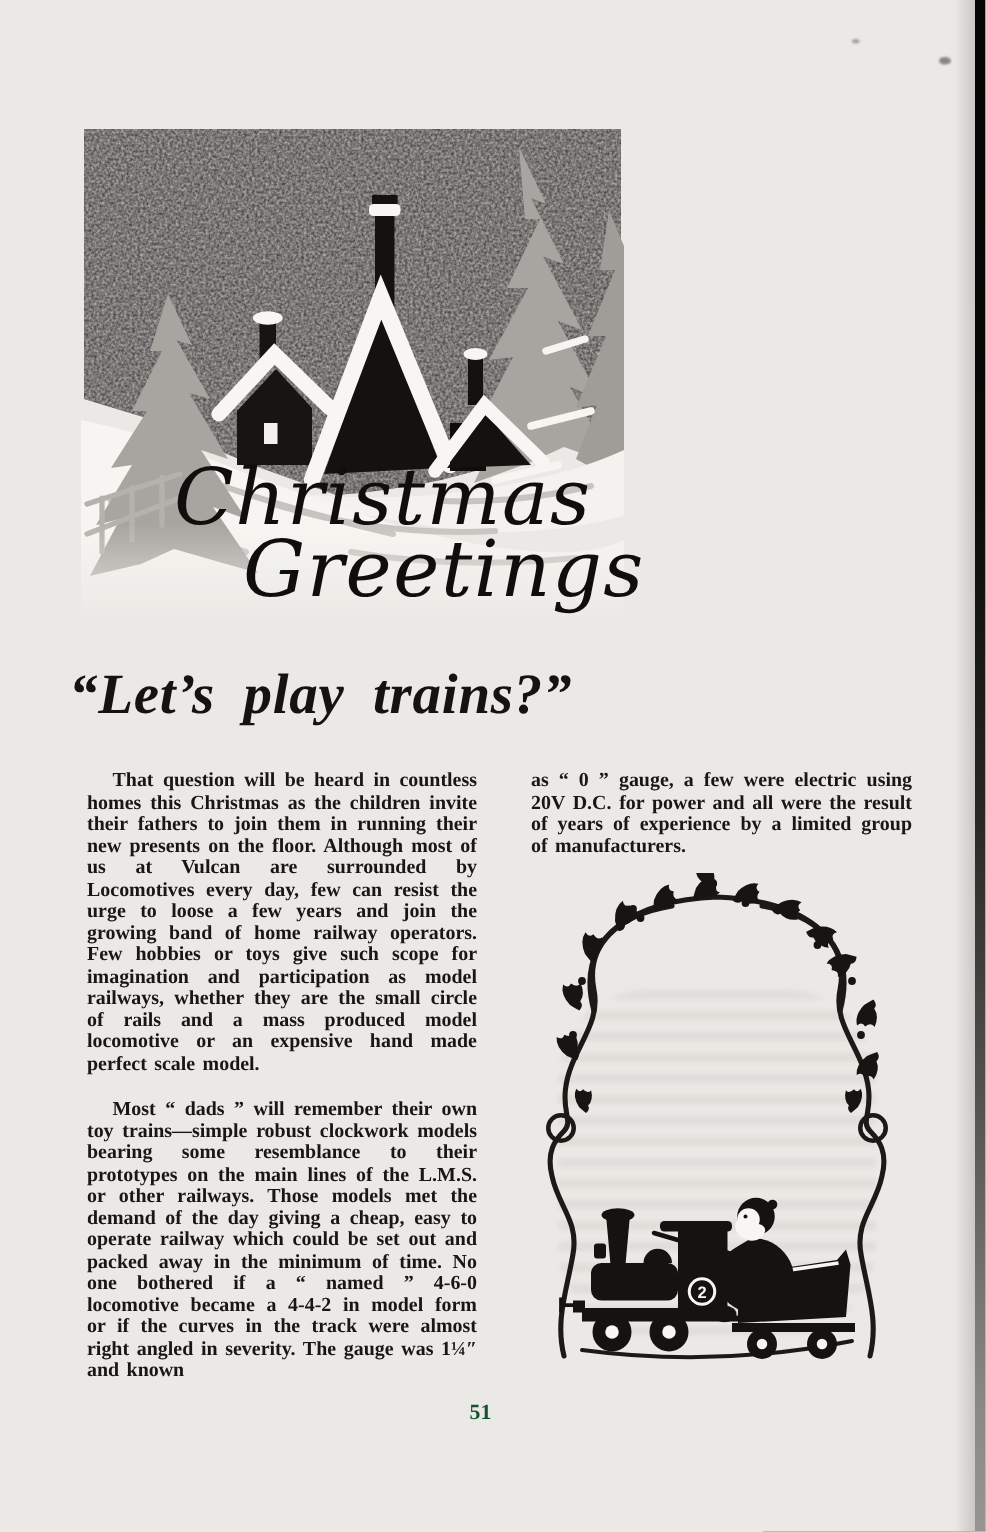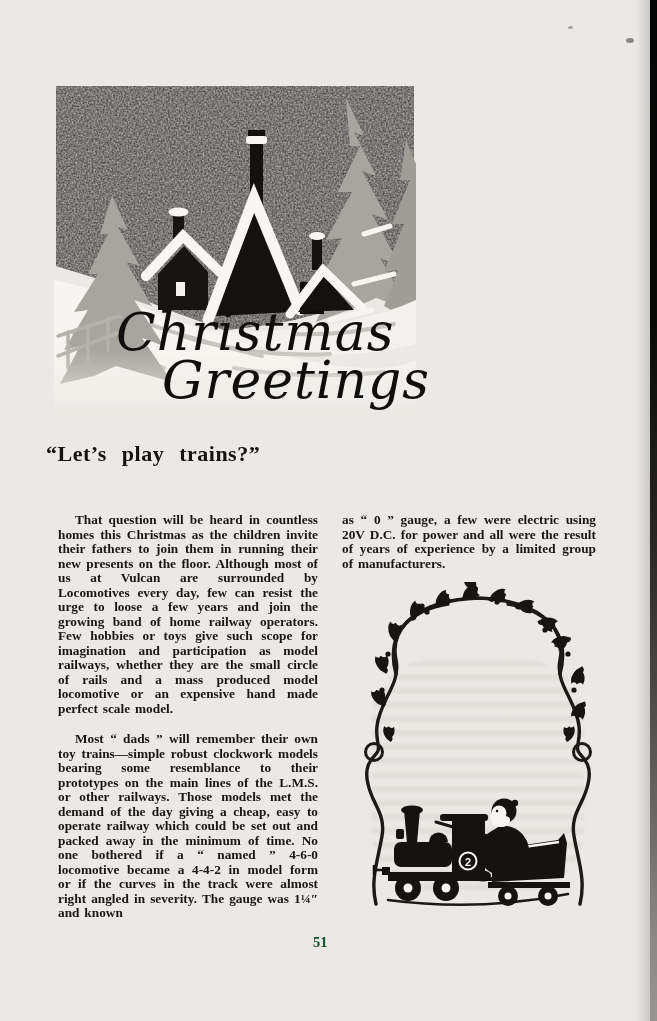--- a/index.html
+++ b/index.html
@@ -24,27 +24,27 @@
   .scene{position:absolute;left:54px;top:84px;width:362px;height:332px;
     -webkit-mask-image:linear-gradient(180deg,#000 80%,rgba(0,0,0,.25) 96%,transparent 100%);
     mask-image:linear-gradient(180deg,#000 80%,rgba(0,0,0,.25) 96%,transparent 100%);}
   .scene svg{display:block;}
 
   .script-title{position:absolute;font-family:"DejaVu Serif", serif;font-style:italic;
     color:#0f0e0c;letter-spacing:1px;white-space:nowrap;line-height:1;}
   .script-line1{left:116px;top:306px;font-size:52px;}
   .script-line2{left:162px;top:354px;font-size:52px;}
 
-  .headline{position:absolute;left:46px;top:441px;font-size:22px;font-weight:bold;
+  .headline{position:absolute;left:46px;top:441px;font-size:38px;font-style:italic;font-weight:bold;
     letter-spacing:.5px;word-spacing:9px;color:#14130f;white-space:nowrap;}
 
   .col{position:absolute;top:497px;font-size:13.3px;line-height:14.5px;text-align:justify;
     font-weight:bold;color:#181714;word-spacing:1.6px;}
   .col-left{left:42px;width:292px;}
-  .col-right{left:326px;width:286px;}
+  .col-right{left:338px;width:286px;}
   .col p{margin:16px;}
   .col p.indent{text-indent:17px;}
   .col p + p{margin-top:9px;font-family:Liberation Serif, serif;}
 
   .ghost{position:absolute;left:372px;top:660px;width:212px;height:230px;border-radius:60px;
     background:repeating-linear-gradient(180deg,rgba(88,86,82,.075) 0 6px,rgba(0,0,0,0) 6px 14px);
     filter:blur(1.6px);}
   .santa-frame{position:absolute;left:352px;top:582px;width:252px;height:335px;}
 
   .pageno{position:absolute;left:313px;top:934px;font-size:14.5px;font-weight:bold;color:#14532d;}

